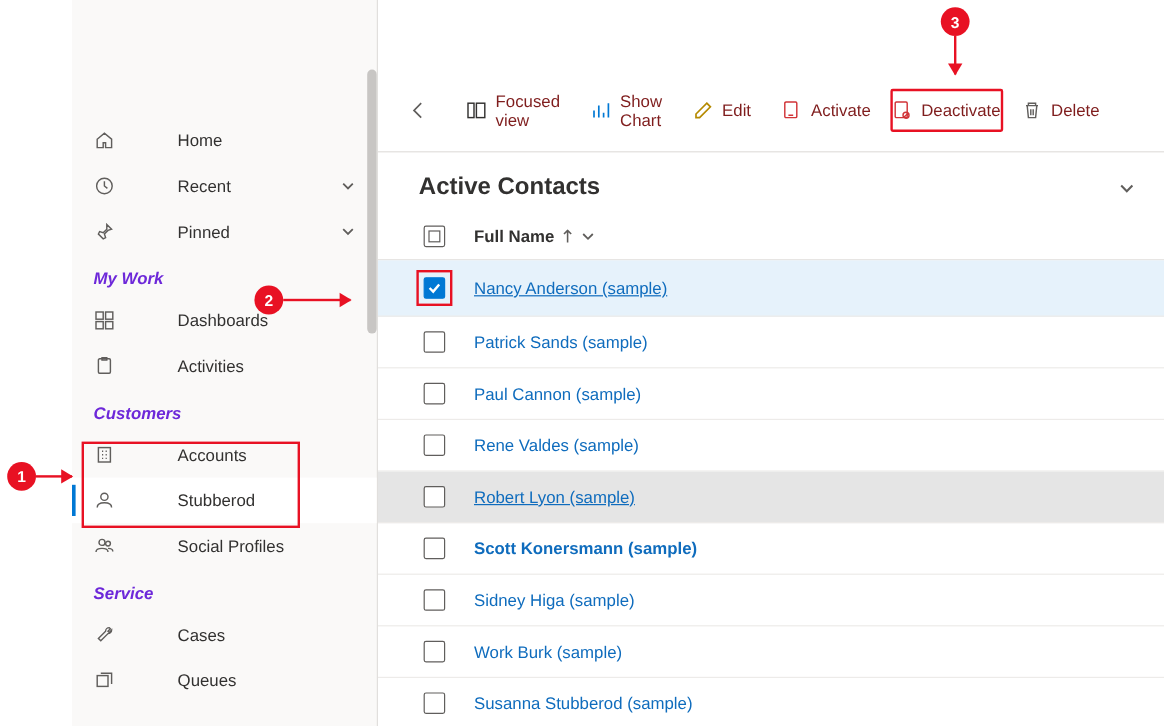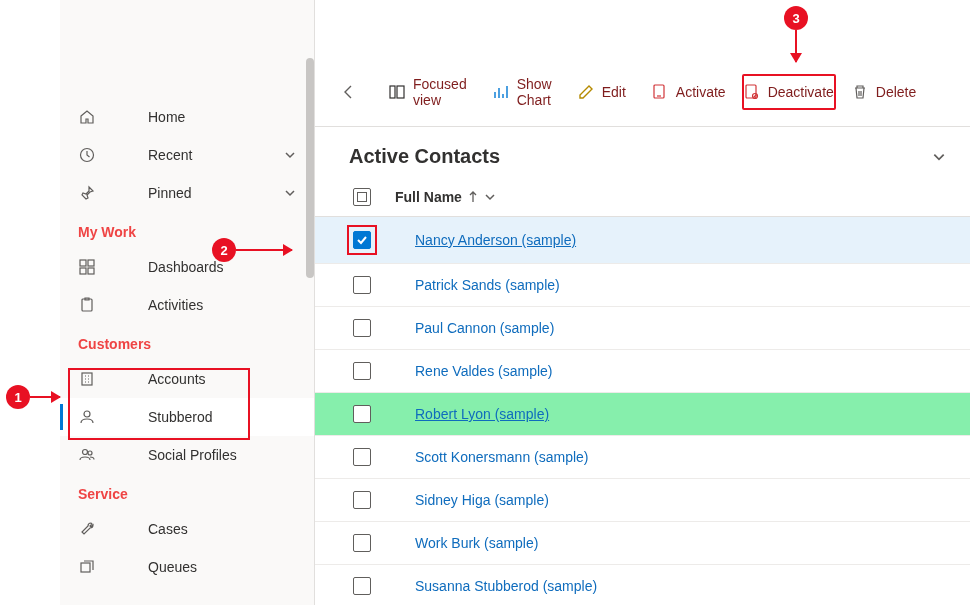--- a/index.html
+++ b/index.html
@@ -8,42 +8,42 @@
 .sidebar { width: 255px; background: #faf9f8; border-right: 1px solid #e1dfdd; padding: 8px 0 0 0; overflow-y: auto; position: relative; margin-left: 60px; }
 .hamburger { position: absolute; left: 78px; top: 68px; color: #605e5c; cursor: pointer; }
 .sidebar-scrollbar { position: absolute; right: 0; top: 58px; width: 8px; height: 220px; background: #c8c6c4; border-radius: 4px; }
 .sidebar-inner { padding-top: 90px; }
 .nav-item { display: flex; align-items: center; padding: 10px 18px; cursor: pointer; color: #323130; position: relative; }
 .nav-item.active { background: #fff; }
 .nav-item.active::before { content: ""; position: absolute; left: 0; top: 6px; bottom: 6px; width: 3px; background: #0078d4; }
 .nav-icon { width: 18px; height: 18px; margin-right: 12px; display: flex; align-items: center; justify-content: center; color: #605e5c; }
 .nav-label { flex: 1; margin-left: 40px; }
 .nav-chevron { color: #605e5c; }
-.nav-section-title { padding: 12px 18px 8px; font-weight: 600; color: #ef4444; }
+.nav-section-title { padding: 12px 18px 8px; font-weight: 600; color: #6d28d9; font-style: italic; }
 .sidebar-highlight { position: absolute; left: 68px; top: 368px; width: 182px; height: 72px; border: 2.5px solid #e81123; pointer-events: none; z-index: 5; }
 .main { flex: 1; display: flex; flex-direction: column; overflow: hidden; margin-top: 58px; }
 .toolbar { display: flex; align-items: center; padding: 12px 16px; border-bottom: 1px solid #e1dfdd; gap: 6px; }
 .toolbar-btn { display: flex; align-items: center; gap: 8px; padding: 6px 10px; cursor: pointer; color: #7f1d1d; border-radius: 2px; }
 .toolbar-icon { width: 16px; height: 16px; display: flex; align-items: center; justify-content: center; }
 .toolbar-highlight { border: 2.5px solid #e81123; padding: 8px 0; }
 .view-header { padding: 18px 24px 12px 34px; display: flex; align-items: center; gap: 10px; justify-content: space-between; }
 .view-title { font-size: 20px; font-weight: 600; }
 .table { }
 .table-header { display: flex; align-items: center; padding: 8px 24px 10px 24px; border-bottom: 1px solid #e1dfdd; text-align: right; }
 .col-check { width: 46px; display: flex; justify-content: center; }
 .col-name { flex: 1; padding-left: 10px; font-weight: 600; display: flex; align-items: center; gap: 6px; }
 .checkbox-box { width: 18px; height: 18px; border: 1px solid #605e5c; border-radius: 2px; display: flex; align-items: center; justify-content: center; background: #fff; }
 .checkbox-header { width: 18px; height: 18px; border: 1px solid #605e5c; border-radius: 2px; background: #fff; position: relative; }
 .checkbox-header::after { content: ""; position: absolute; inset: 3px; border: 1px solid #605e5c; }
 .checkbox-checked { background: #0078d4; border-color: #0078d4; color: #fff; }
 .checkbox-checked svg { display: block; }
 .table-row { display: flex; align-items: center; padding: 12px 24px; border-bottom: 1px solid #edebe9; }
 .table-row.selected { background: #e6f2fb; }
-.table-row.hover { background: #86efac; }
-.row-link { color: #0f6cbd; cursor: pointer; margin-left: 20px; }
+.table-row.hover { background: #e5e5e5; }
+.row-link { color: #0f6cbd; cursor: pointer; }
 .row-link.underline { text-decoration: underline; }
 .row-check-highlight { border: 2.5px solid #e81123; padding: 4px; margin: -4px; }
 
 .badge { position: absolute; width: 24px; height: 24px; border-radius: 50%; background: #e81123; color: #fff; font-weight: 700; display: flex; align-items: center; justify-content: center; font-size: 13px; z-index: 10; }
 .arrow-h { position: absolute; height: 2px; background: #e81123; z-index: 9; }
 .arrow-h::after { content: ""; position: absolute; right: -1px; top: -5px; border-left: 10px solid #e81123; border-top: 6px solid transparent; border-bottom: 6px solid transparent; }
 .arrow-v { position: absolute; width: 2px; background: #e81123; z-index: 9; }
 .arrow-v::after { content: ""; position: absolute; bottom: -1px; left: -5px; border-top: 10px solid #e81123; border-left: 6px solid transparent; border-right: 6px solid transparent; }
 svg { display: block; }
 </style>
@@ -330,21 +330,21 @@
               <div class="checkbox-box"></div>
             </div>
             <div class="col-name" style="font-weight: 400;">
               <span class="row-link underline">Robert Lyon (sample)</span>
             </div>
           </div>
           <div class="table-row">
             <div class="col-check">
               <div class="checkbox-box"></div>
             </div>
-            <div class="col-name" style="font-weight: 400;">
+            <div class="col-name" style="font-weight: 700;">
               <span class="row-link">Scott Konersmann (sample)</span>
             </div>
           </div>
           <div class="table-row">
             <div class="col-check">
               <div class="checkbox-box"></div>
             </div>
             <div class="col-name" style="font-weight: 400;">
               <span class="row-link">Sidney Higa (sample)</span>
             </div>

